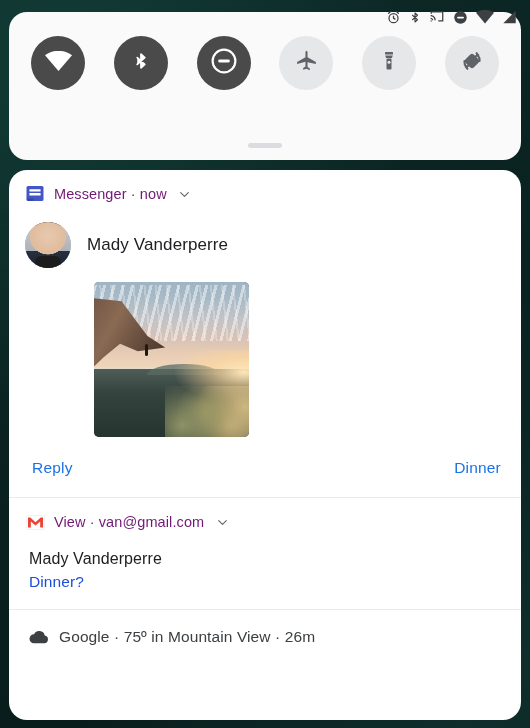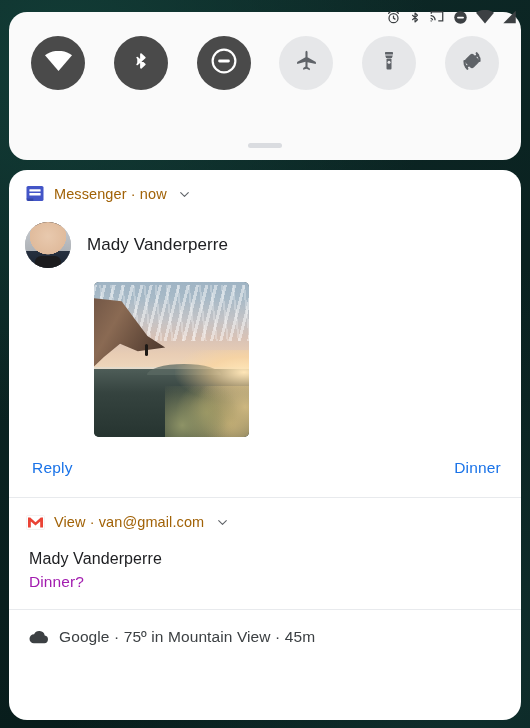--- a/index.html
+++ b/index.html
@@ -108,21 +108,21 @@
     height: 42px;
     padding-top: 6px;
   }
   .app-icon {
     width: 20px; height: 20px;
     flex: 0 0 auto;
     display: flex; align-items: center; justify-content: center;
   }
   .app-line {
     font-size: 14.5px;
-    color: #a16207;
+    color: #701a75;
     letter-spacing: .1px;
     white-space: nowrap;
   }
   .chevron {
     width: 16px; height: 16px;
     display: flex; align-items: center; justify-content: center;
     margin-left: 1px;
   }
 
   
@@ -255,21 +255,21 @@
     padding: 10px 0 18px 4px;
   }
   .gmail-title {
     font-size: 16px;
     color: #202124;
     letter-spacing: .1px;
     margin-bottom: 5px;
   }
   .gmail-text {
     font-size: 15.5px;
-    color: #a21caf;
+    color: #1d4ed8;
     letter-spacing: .1px;
   }
 
   .weather-row {
     display: flex;
     align-items: center;
     gap: 10px;
     height: 54px;
     padding-left: 4px;
   }
@@ -454,17 +454,17 @@
 
   <div class="divider"></div>
 
   <div class="notif">
     <div class="weather-row">
       <span class="app-icon">
         <svg width="22" height="16" viewBox="0 0 22 16" fill="#3c4043">
           <path d="M17.3 6.3A6.2 6.2 0 0 0 5.6 5.1 4.9 4.9 0 0 0 5.4 15h11.5a4.4 4.4 0 0 0 .4-8.7z"></path>
         </svg>
       </span>
-      <span class="weather-text">Google · 75º in Mountain View · 45m</span>
+      <span class="weather-text">Google · 75º in Mountain View · 26m</span>
     </div>
   </div>
 
 </div>
 
 </body></html>

